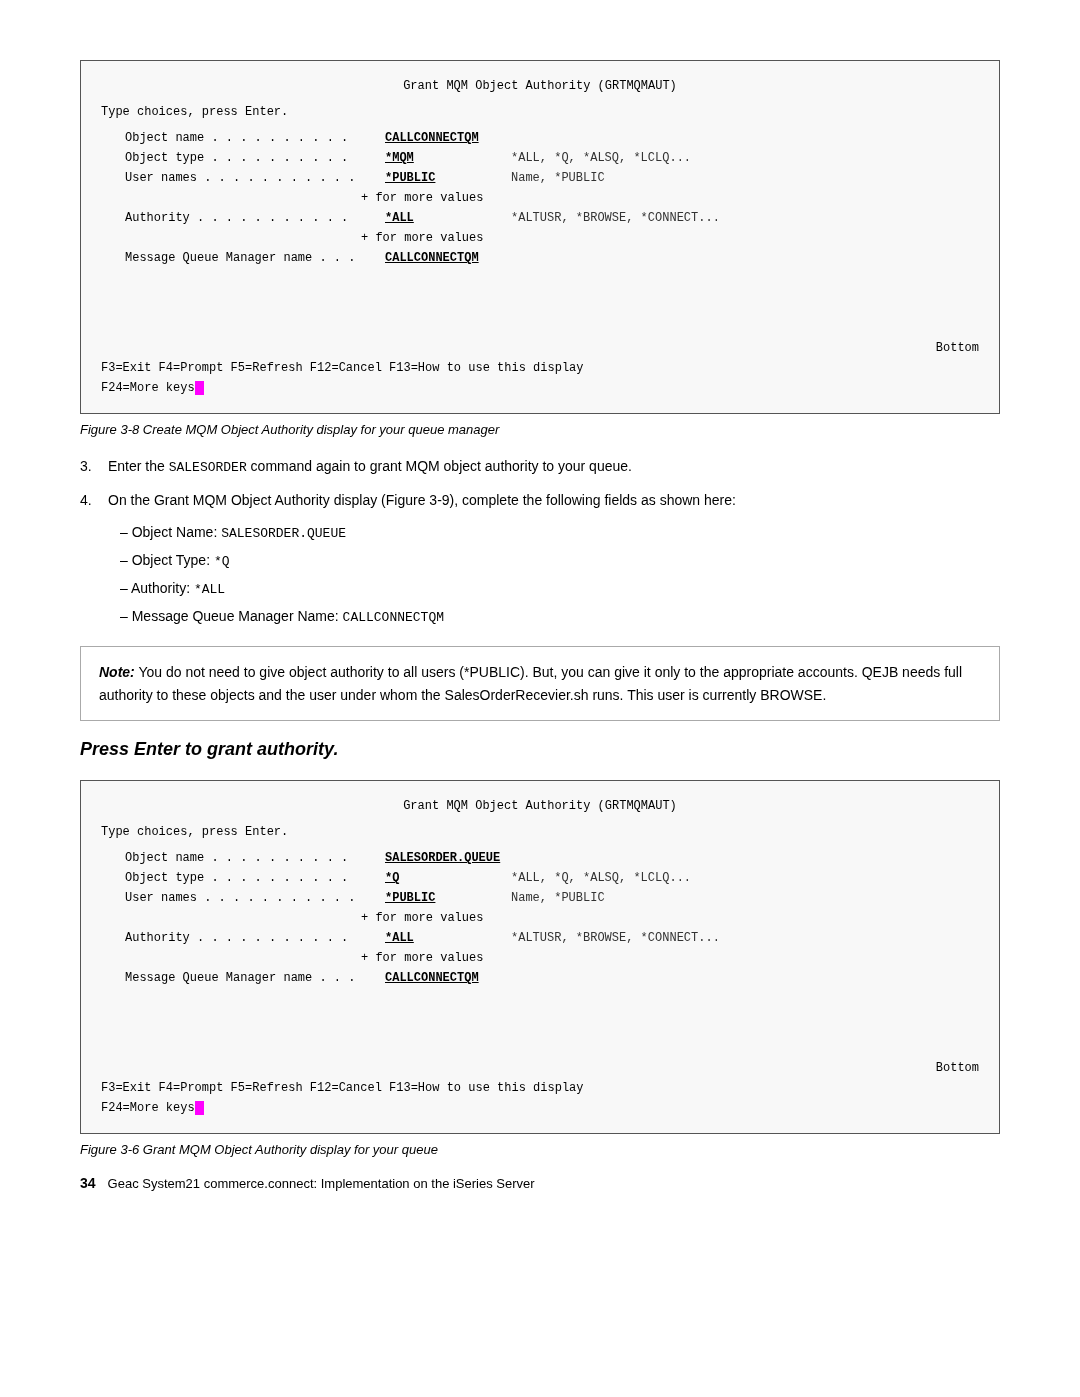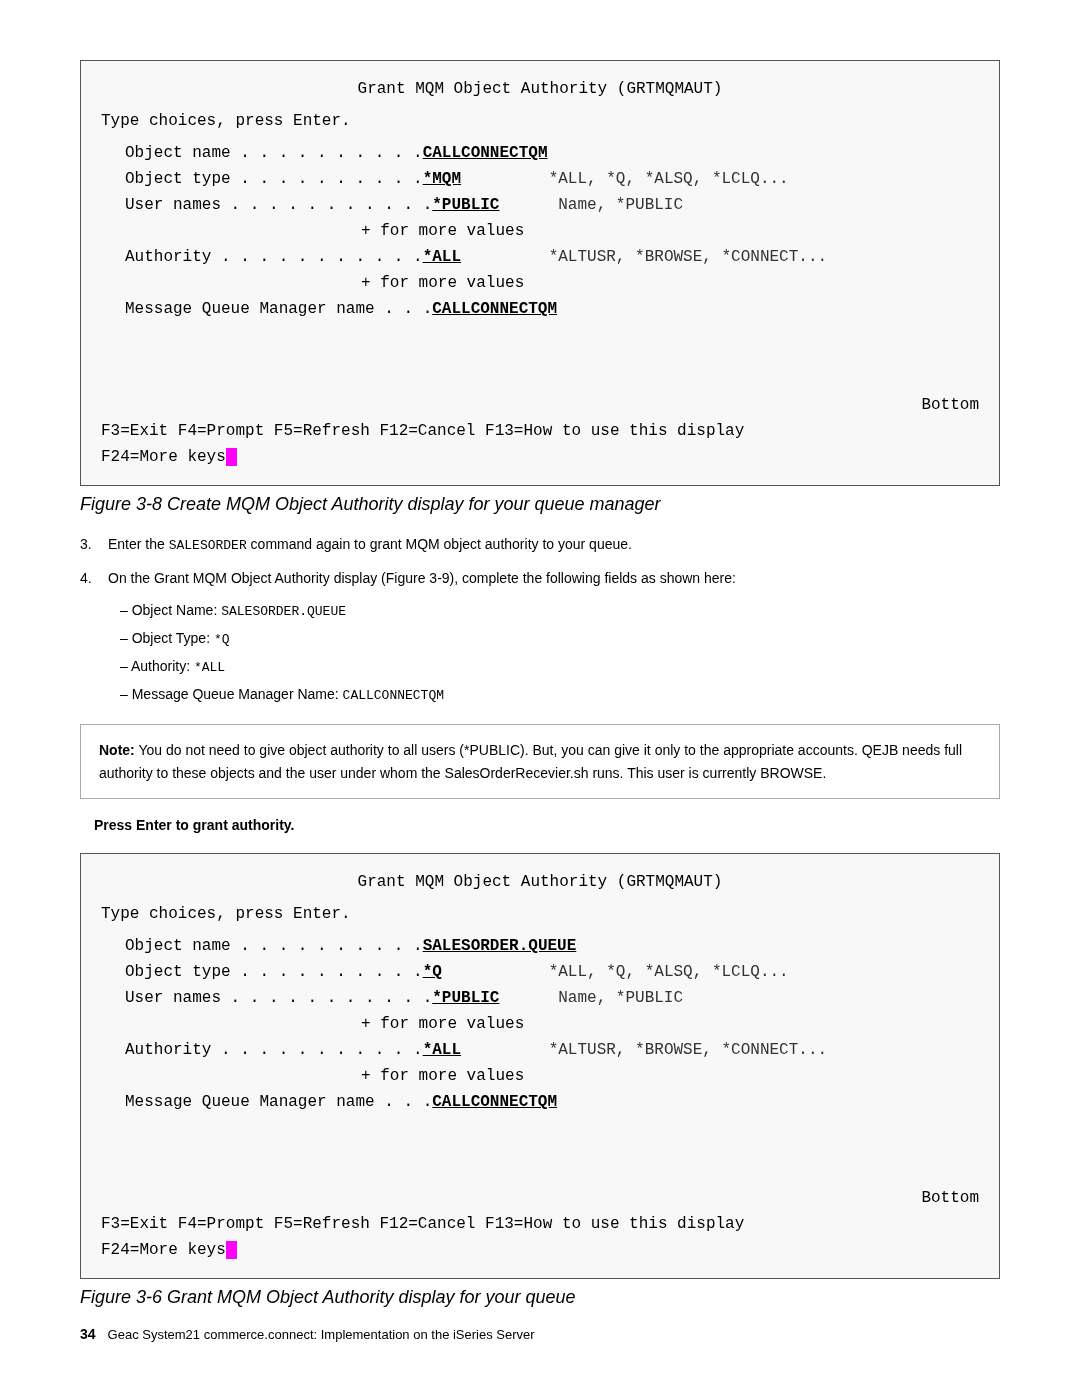--- a/index.html
+++ b/index.html
@@ -10,21 +10,21 @@
       color: #000000;
       width: 1080px;
       min-height: 1397px;
       padding: 40px 80px 60px 80px;
     }
 
     .terminal-box {
       border: 1px solid #555;
       background: #f8f8f8;
       font-family: 'Courier New', Courier, monospace;
-      font-size: 16px;
+      font-size: 12px;
       padding: 16px 20px;
       margin: 20px 0 8px 0;
       line-height: 1.5;
       color: #000;
     }
 
     .terminal-box .title-line {
       text-align: center;
       margin-bottom: 8px;
     }
@@ -65,21 +65,21 @@
       margin-top: 2px;
     }
 
     .terminal-box .highlight {
       background: #ff00ff;
       color: #000;
       padding: 0 1px;
     }
 
     .fig-caption {
-      font-size: 18px;
+      font-size: 13px;
       font-style: italic;
       margin-bottom: 18px;
       margin-top: 4px;
     }
 
     .numbered-item {
       display: flex;
       margin-bottom: 10px;
       line-height: 1.6;
     }
@@ -112,26 +112,28 @@
       border: 1px solid #aaa;
       background: #fff;
       padding: 14px 18px;
       margin: 18px 0;
       font-size: 14px;
       line-height: 1.6;
     }
 
     .note-box strong {
       font-weight: bold;
+      font-style: italic;
     }
 
     .press-enter {
-      font-size: 14px;
-      font-weight: bold;
-      margin: 18px 0 6px 14px;
+      font-size: 18px;
+      font-weight: bold;
+      margin: 18px 0 6px 0;
+      font-style: italic;
     }
 
     .page-footer {
       display: flex;
       justify-content: flex-start;
       align-items: center;
       font-size: 13px;
       color: #000;
     }
 

